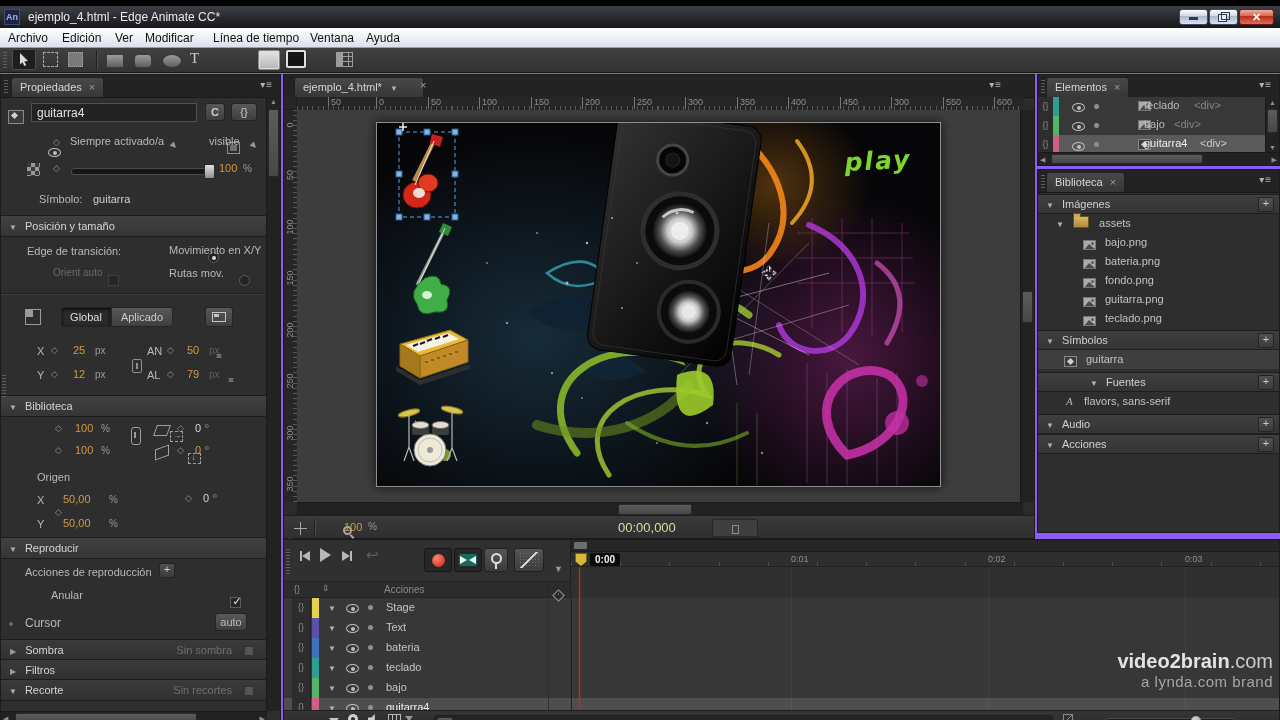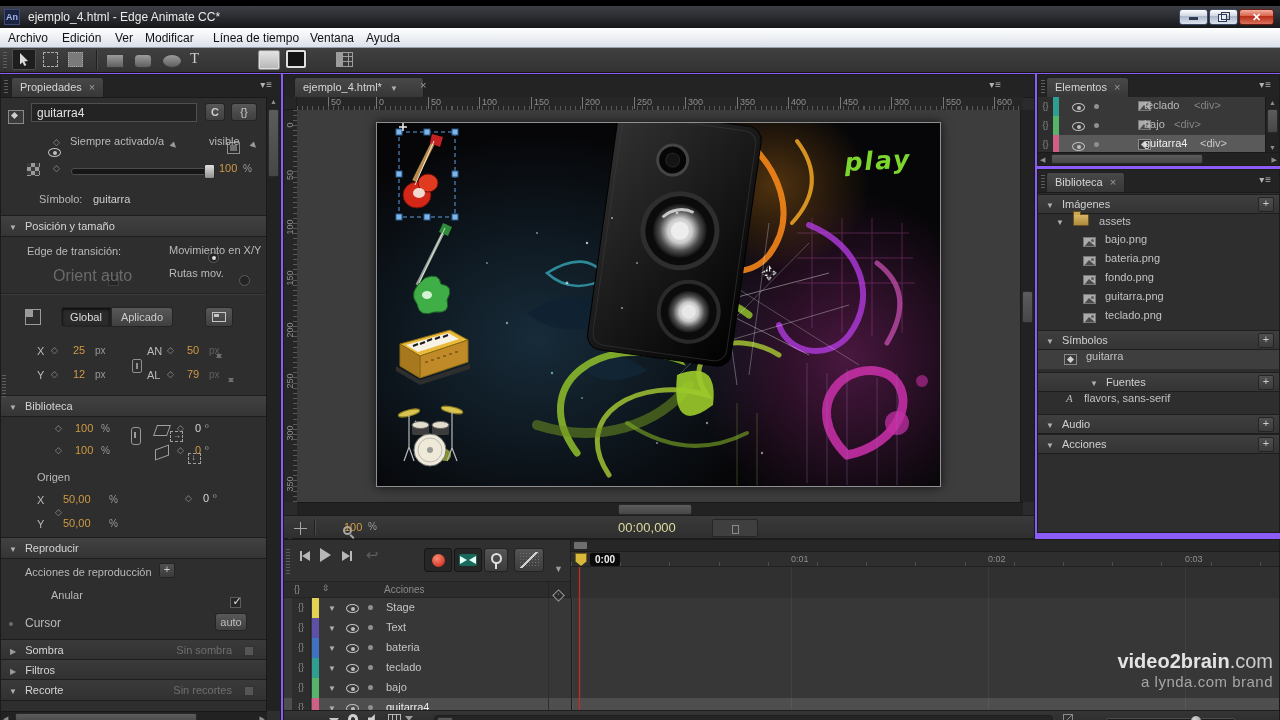--- a/index.html
+++ b/index.html
@@ -10,21 +10,21 @@
   
   .grip{position:absolute;width:4px;background:repeating-linear-gradient(0deg,#5e5e5e 0 1px,transparent 1px 3px);}
   .panel{position:absolute;background:#2e2e2e;border:1px solid #1b1b1b;box-sizing:border-box;}
   .tabbar{position:absolute;left:0;right:0;top:0;height:22px;background:#232323;border-bottom:1px solid #191919;}
   .tab{position:absolute;top:2px;height:19px;background:linear-gradient(#484848,#373737);border:1px solid #202020;border-bottom:none;border-radius:3px 3px 0 0;color:#d6d6d6;font-size:11px;line-height:19px;padding:0 8px;white-space:nowrap;}
   .tab .x{color:#9a9a9a;margin-left:7px;font-size:11px;}
   .pmenu{position:absolute;right:7px;top:4px;color:#b3b3b3;font-size:10px;letter-spacing:1px;cursor:default;}
   .sect{position:absolute;left:0;height:20px;background:linear-gradient(#414141,#353535);border-top:1px solid #1d1d1d;border-bottom:1px solid #1d1d1d;color:#d4d4d4;font-size:11px;line-height:20px;}
   .dtri{font-size:8px;color:#b0b0b0;} .rtri{font-size:8px;color:#9a9a9a;}
   .dia{font-size:9px;color:#8f8f8f;}
-  .lbl{color:#b9b9b9;font-size:11px;} .dim{color:#6a6a6a;font-size:16px;} .val{color:#cf9a43;font-size:11px;} .unit{color:#999;font-size:10px;} .unitdim{color:#5f5f5f;font-size:10px;}
+  .lbl{color:#b9b9b9;font-size:11px;} .dim{color:#6a6a6a;font-size:10px;} .val{color:#cf9a43;font-size:11px;} .unit{color:#999;font-size:10px;} .unitdim{color:#5f5f5f;font-size:10px;}
   .btn{background:linear-gradient(#585858,#3f3f3f);border:1px solid #242424;border-radius:3px;color:#cccccc;font-size:11px;text-align:center;box-sizing:border-box;}
   .btn.dark{background:#2a2a2a;box-shadow:inset 0 1px 3px #000;color:#ddd;}
   .eye{width:13px;height:9px;border:1px solid #bdbdbd;border-radius:50%;position:relative;box-sizing:border-box;}
   .eye::after{content:"";position:absolute;left:3.5px;top:1.5px;width:4px;height:4px;border-radius:50%;background:#bdbdbd;}
   .dot{width:5px;height:5px;border-radius:50%;background:#8f8f8f;}
   .cb{width:11px;height:11px;background:#262626;border:1px solid #5c5c5c;box-sizing:border-box;position:relative;}
   .cb.on::after{content:"✓";position:absolute;left:1px;top:-3px;color:#e2e2e2;font-size:11px;}
   .cb.dis{border-color:#3f3f3f;}
   .radio{width:11px;height:11px;border-radius:50%;background:#242424;border:1px solid #5c5c5c;box-sizing:border-box;position:relative;}
   .radio.on::after{content:"";position:absolute;left:2.5px;top:2.5px;width:4px;height:4px;border-radius:50%;background:#ddd;}
@@ -51,21 +51,21 @@
   .hl::before{content:"";position:absolute;left:0;top:0;height:12px;width:1px;background:#787878;}
   .vruler{position:absolute;background:#262626;border-right:1px solid #1c1c1c;}
   .vruler::after{content:"";position:absolute;top:0;bottom:0;right:0;width:4px;background:repeating-linear-gradient(0deg,#585858 0 1px,transparent 1px 5.15px);}
   .vl{position:absolute;left:-3px;width:18px;font-size:9px;color:#8f8f8f;transform:rotate(-90deg);text-align:center;}
   
   .erow{position:absolute;height:19px;background:#383838;border-bottom:1px solid #2b2b2b;font-size:11px;color:#b9b9b9;}
   .erow.sel{background:#5a5a5a;color:#efefef;}
   .gripcell{position:absolute;top:0;bottom:0;background:#2d2d2d;border-right:1px solid #252525;color:#8a8a8a;font-size:9px;text-align:center;line-height:18px;}
   .chip{position:absolute;top:0;bottom:0;}
   .lhead{position:absolute;left:0;right:0;height:18px;background:linear-gradient(#3f3f3f,#343434);border-top:1px solid #1e1e1e;border-bottom:1px solid #1e1e1e;color:#d0d0d0;font-size:11px;line-height:18px;}
-  .lrow{position:absolute;left:0;right:0;height:19px;font-size:11px;color:#c2c2c2;line-height:13px;}
+  .lrow{position:absolute;left:0;right:0;height:19px;font-size:11px;color:#c2c2c2;line-height:19px;}
   .trow{position:absolute;left:0;width:995px;height:20px;background:#373737;border-bottom:1px solid #2a2a2a;font-size:11px;color:#c5c5c5;}
   .trow.sel{background:#4e4e4e;color:#eeeeee;}
   .tag{color:#848484;}
   
   .tri-r{width:0;height:0;border:7px solid transparent;border-left:11px solid #b8b8b8;border-right:none;}
   .tri-r.sm{border-width:5px;border-left-width:8px;}
   .tri-l.sm{width:0;height:0;border:5px solid transparent;border-right:8px solid #b8b8b8;border-left:none;}
   .tbar{width:2px;height:10px;background:#b8b8b8;}
   .toolbtn{position:absolute;width:28px;height:24px;background:#262626;border:1px solid #161616;border-radius:3px;box-sizing:border-box;}
   .toolbtn.raised{background:linear-gradient(#555,#3c3c3c);border-color:#222;}

